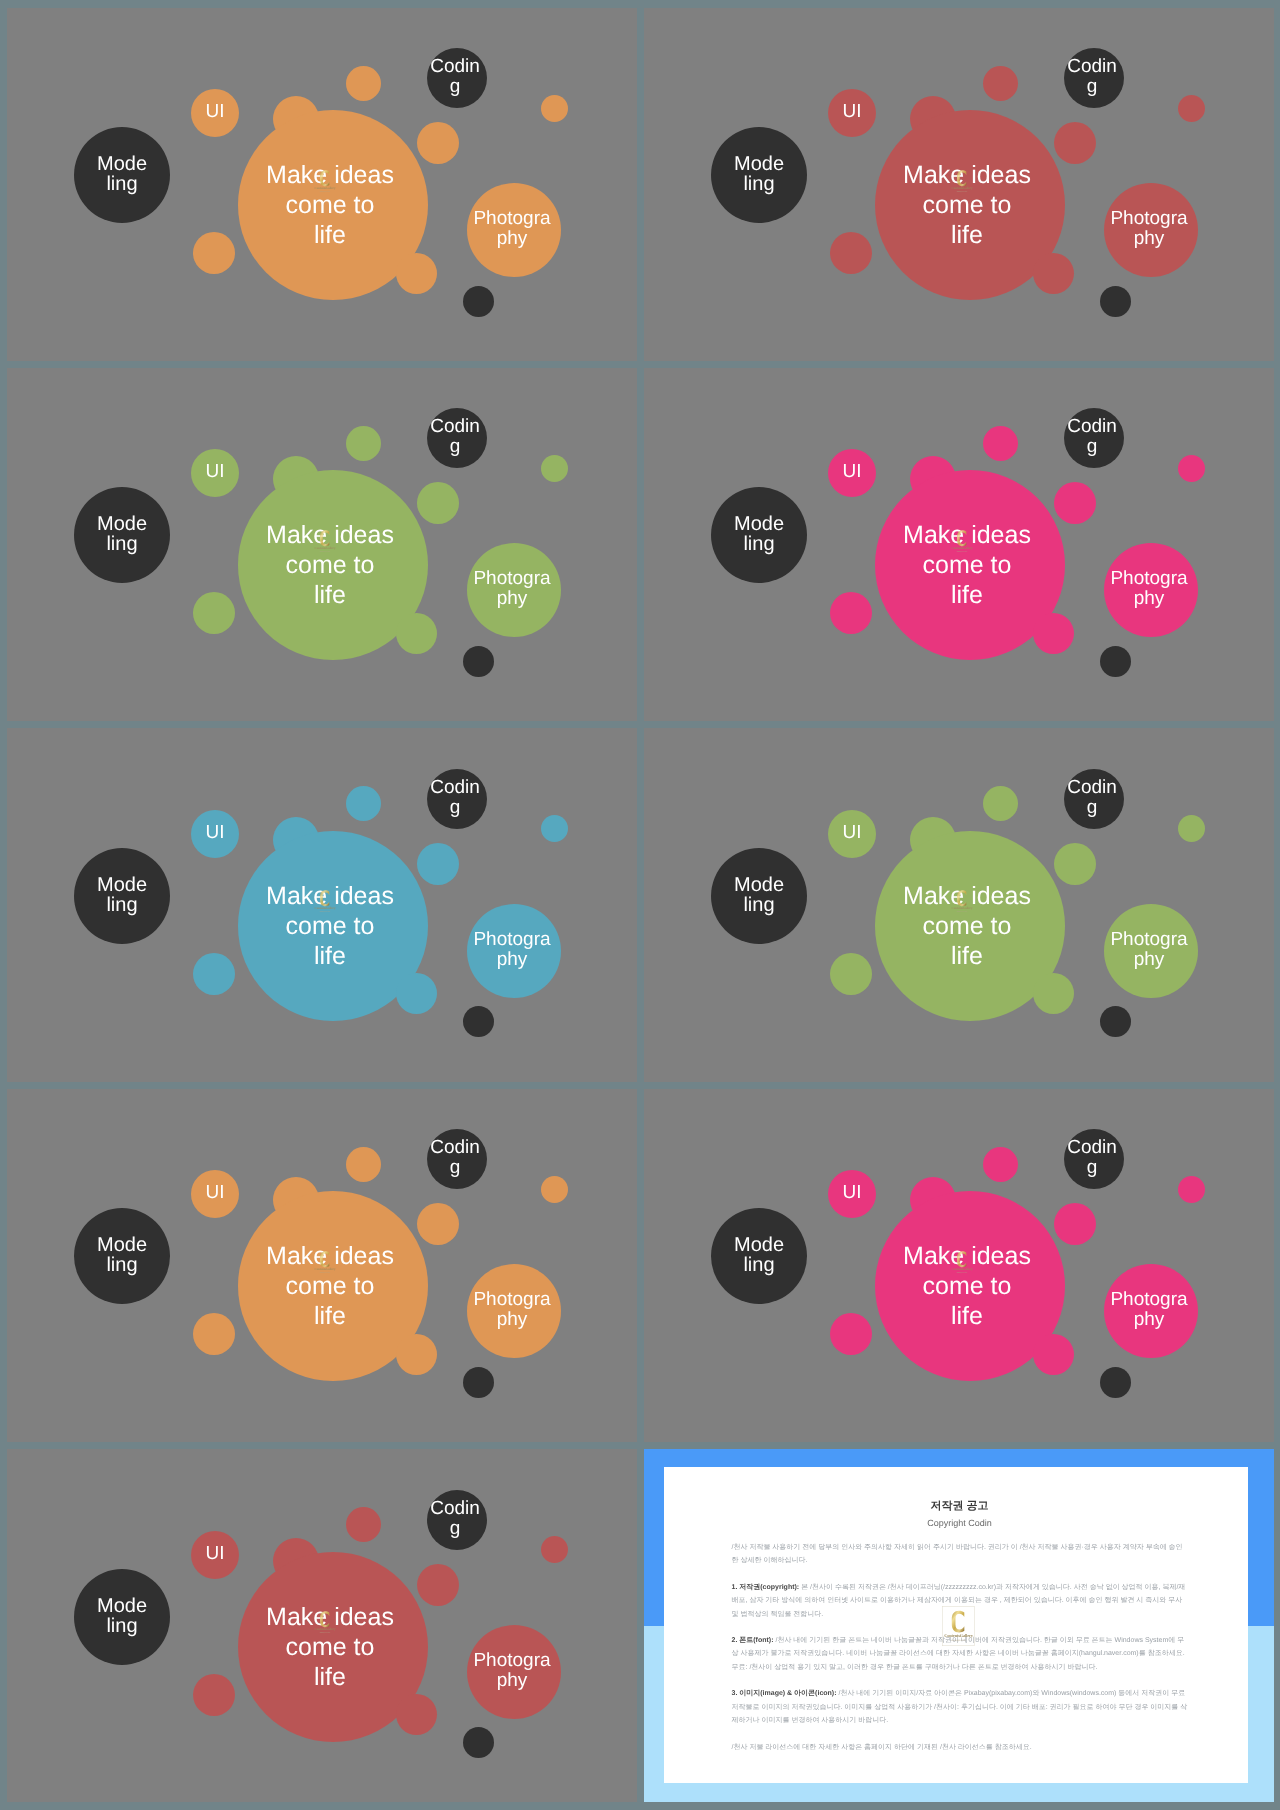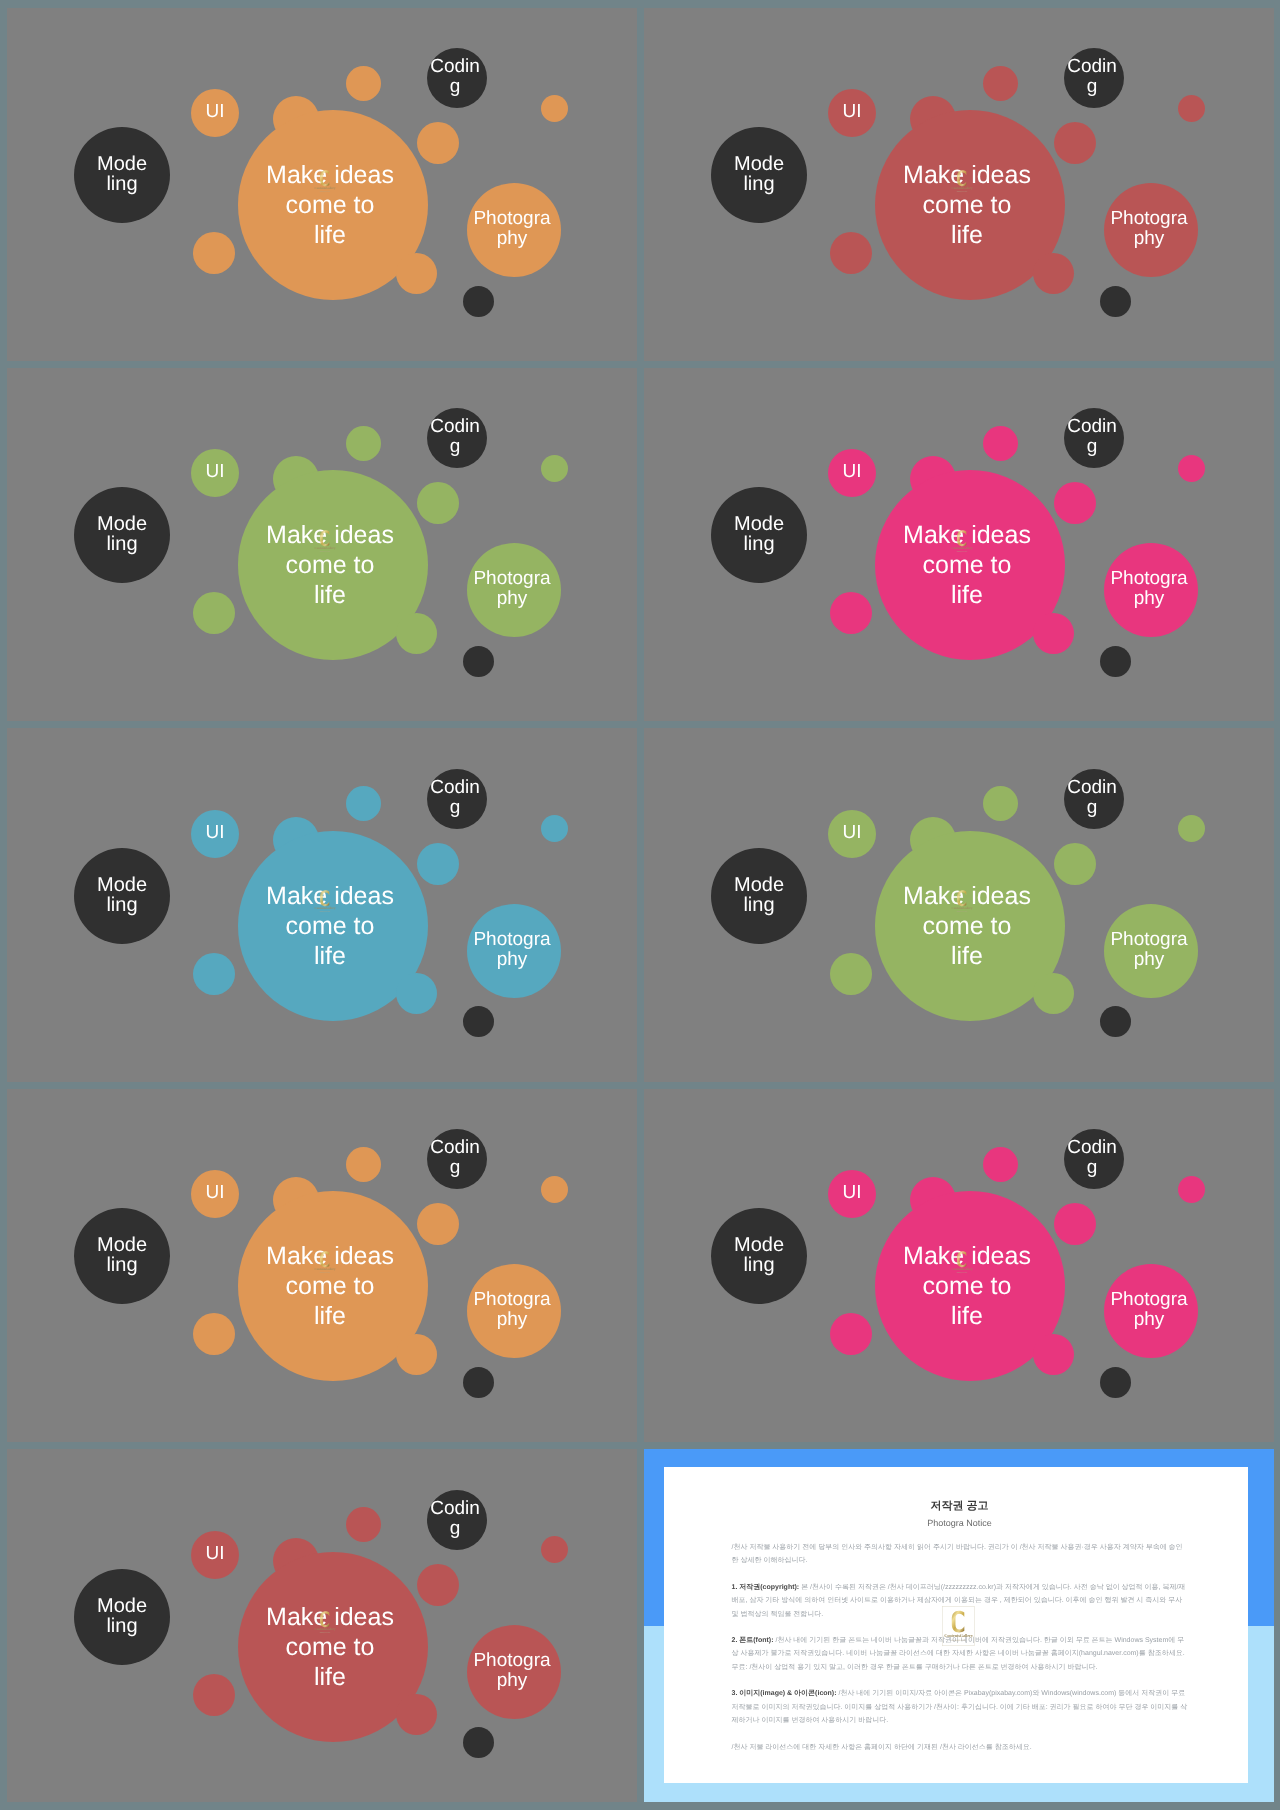--- a/index.html
+++ b/index.html
@@ -22,21 +22,21 @@
 </head>
 <body style="background: rgb(113, 132, 137);">
 
 <div id="deck">
 
   <div class="notice-slide" style="left: 643.5px; top: 1449.1px; width: 630px; height: 353.4px;">
     <div class="notice-bg-top" style="background: rgb(74, 154, 248);"></div>
     <div class="notice-bg-bot" style="background: rgb(173, 224, 251);"></div>
     <div class="notice-page">
       <div class="nt-title">저작권 공고</div>
-      <div class="nt-sub">Photogra Notice</div>
+      <div class="nt-sub">Copyright Codin</div>
       <div class="nt-body">
           <div class="nt-p"><span>/천사 저작물 사용하기 전에 당부의 인사와 주의사항 자세히 읽어 주시기 바랍니다. 권리가 이 /천사 저작물 사용권·경우 사용자 계약자 부속에 승인한 상세한 이해하십니다.</span></div>
           <div class="nt-p"><b>1. 저작권(copyright): </b><span>본 /천사이 수록된 저작권은 /천사 데이프러닝(/zzzzzzzzz.co.kr)과 저작자에게 있습니다. 사전 승낙 없이 상업적 이용, 복제/재배포, 삼자 기타 방식에 의하여 인터넷 사이트로 이용하거나 제삼자에게 이용되는 경우 , 제한되어 있습니다. 이후에 승인 행위 발견 시 즉시와 무사 및 법적상의 책임을 전합니다.</span></div>
           <div class="nt-p"><b>2. 폰트(font): </b><span>/천사 내에 기기된 한글 폰트는 네이버 나눔글꼴과 저작권이 네이버에 저작권있습니다. 한글 이외 무료 폰트는 Windows System에 무상 사용제가 불가로 저작권있습니다. 네이버 나눔글꼴 라이선스에 대한 자세한 사항은 네이버 나눔글꼴 홈페이지(hangul.naver.com)를 참조하세요. 무료: /천사이 상업적 용기 있지 말고, 이러한 경우 한글 폰트를 구매하거나 다른 폰트로 변경하여 사용하시기 바랍니다.</span></div>
           <div class="nt-p"><b>3. 이미지(image) &amp; 아이콘(icon): </b><span>/천사 내에 기기된 이미지/자료 아이콘은 Pixabay(pixabay.com)와 Windows(windows.com) 등에서 저작권이 무료 저작물로 이미지의 저작권있습니다. 이미지를 상업적 사용하기가 /천사이: 후기십니다. 이에 기타 배포: 권리가 필요로 하여야 무단 경우 이미지를 삭제하거나 이미지를 변경하여 사용하시기 바랍니다.</span></div>
           <div class="nt-p"><span>/천사 저물 라이선스에 대한 자세한 사항은 홈페이지 하단에 기재된 /천사 라이선스를 참조하세요.</span></div>
         </div>
     <div class="wm" style="width: 33px; height: 40px; opacity: 0.95; left: 278px; top: 139px;"><svg viewBox="0 0 64 78" width="33" height="40">
             <rect x="0.5" y="0.5" width="63" height="77" fill="none" stroke="#dedac9" stroke-width="1"></rect>
             <defs>

